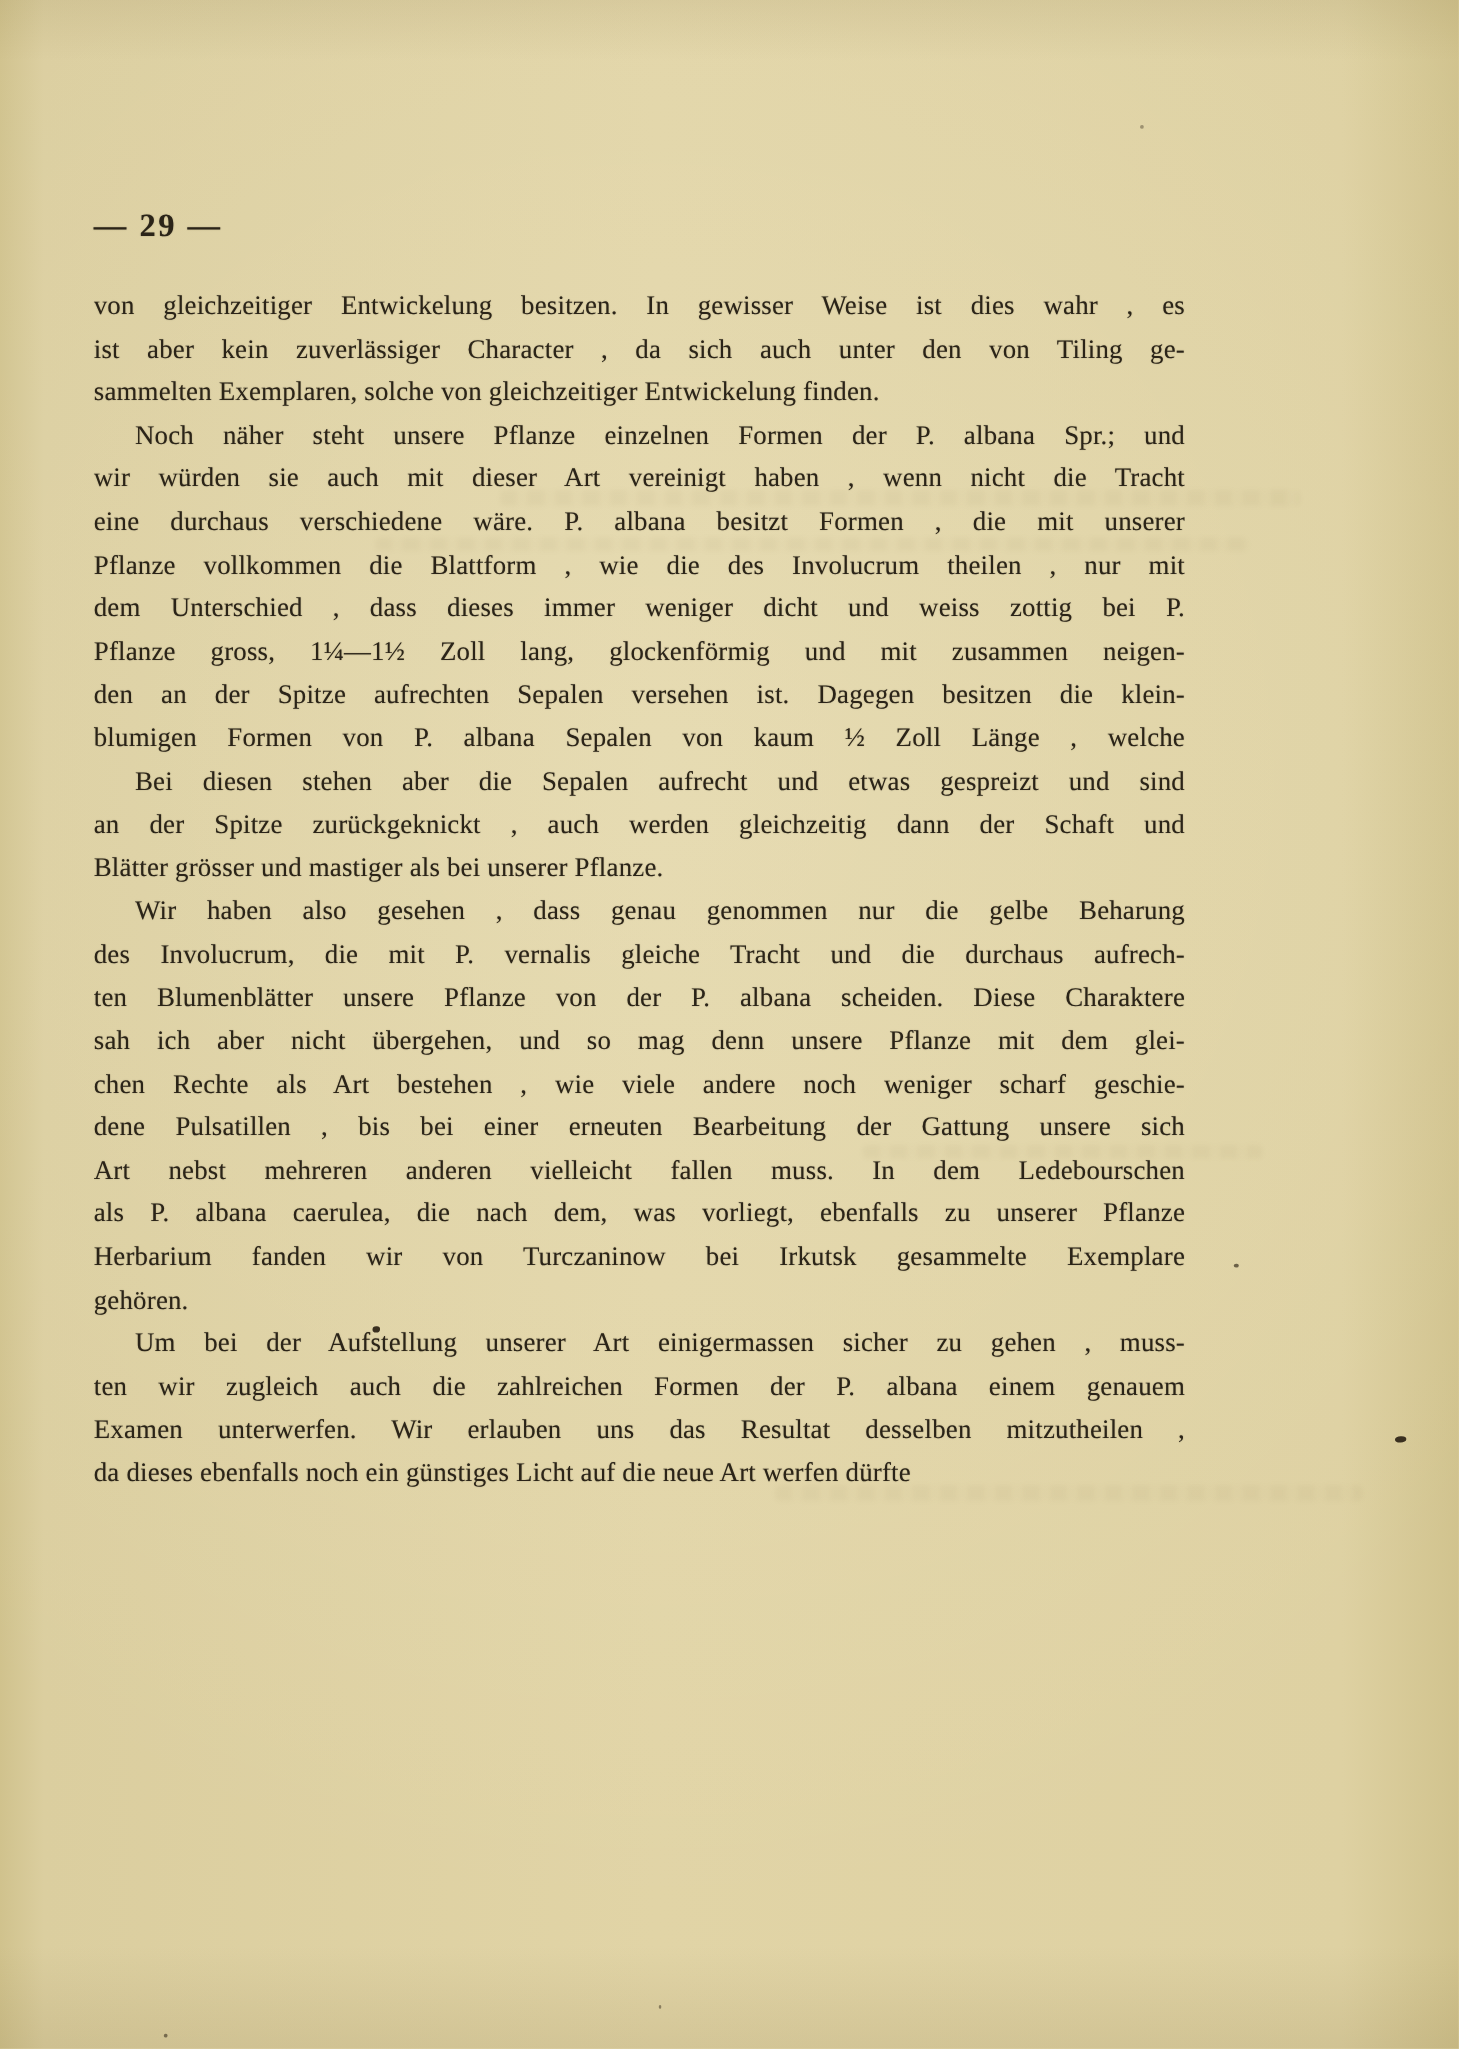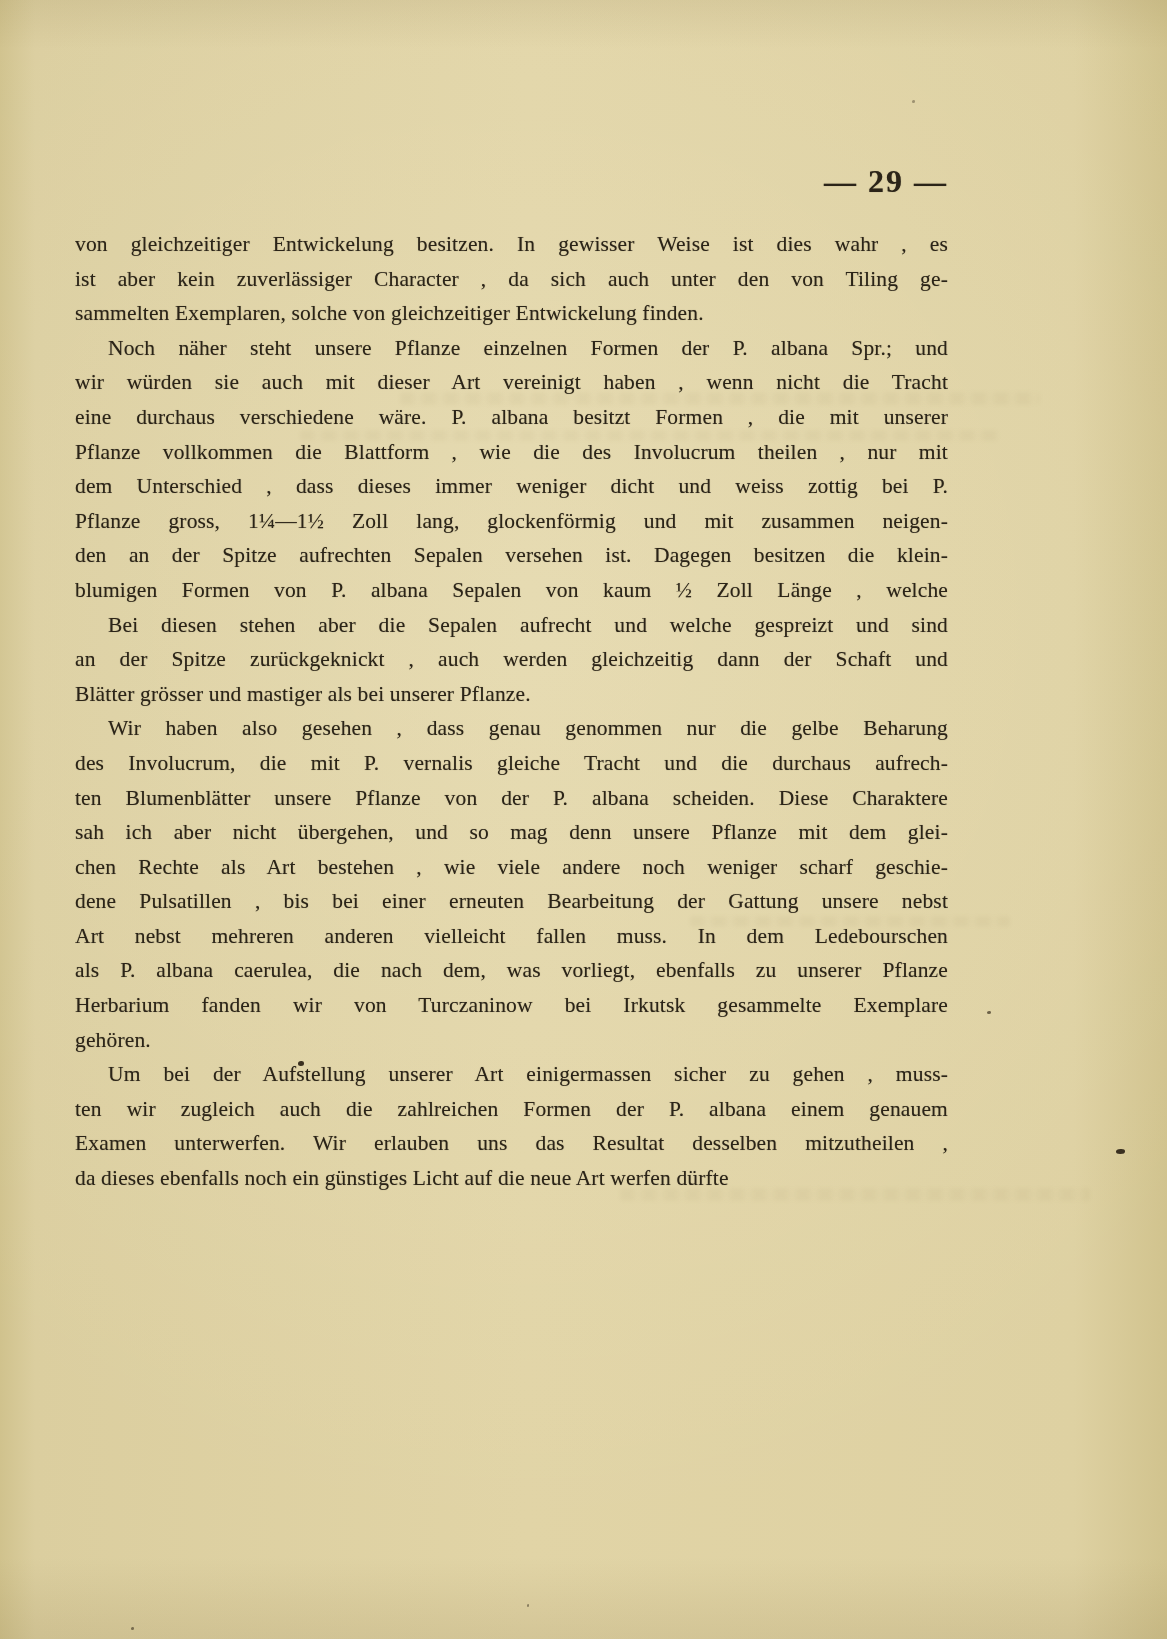--- a/index.html
+++ b/index.html
@@ -25,22 +25,22 @@
     background:
       linear-gradient(180deg, rgba(118,98,48,0.10) 0%, rgba(0,0,0,0) 3%, rgba(0,0,0,0) 95%, rgba(118,98,48,0.13) 100%);
   }
   .page-header {
     position: absolute;
     top: 163px;
     left: 75px;
     width: 873px;
     height: 36px;
     line-height: 36px;
-    text-align: right;
-    font-size: 32px;
+    text-align: left;
+    font-size: 26px;
     font-weight: 700;
     letter-spacing: 2px;
     text-shadow: 0 0 1px rgba(43,36,24,0.40);
   }
   .text-block {
     position: absolute;
     top: 227px;
     left: 75px;
     width: 873px;
     font-size: 21.5px;
@@ -101,32 +101,32 @@
     <div class="ln">wir würden sie auch mit dieser Art vereinigt haben , wenn nicht die Tracht</div>
     <div class="ln">eine durchaus verschiedene wäre. P. albana besitzt Formen , die mit unserer</div>
     <div class="ln">Pflanze vollkommen die Blattform , wie die des Involucrum theilen , nur mit</div>
     <div class="ln">dem Unterschied , dass dieses immer weniger dicht und weiss zottig bei P.</div>
     <div class="ln">Pflanze gross, 1¼—1½ Zoll lang, glockenförmig und mit zusammen neigen-</div>
     <div class="ln">den an der Spitze aufrechten Sepalen versehen ist. Dagegen besitzen die klein-</div>
     <div class="ln">blumigen Formen von P. albana Sepalen von kaum ½ Zoll Länge , welche</div>
   </div>
 
   <div class="para">
-    <div class="ln ind">Bei diesen stehen aber die Sepalen aufrecht und welche gespreizt und sind</div>
+    <div class="ln ind">Bei diesen stehen aber die Sepalen aufrecht und etwas gespreizt und sind</div>
     <div class="ln">an der Spitze zurückgeknickt , auch werden gleichzeitig dann der Schaft und</div>
     <div class="ln pend">Blätter grösser und mastiger als bei unserer Pflanze.</div>
   </div>
 
   <div class="para">
     <div class="ln ind">Wir haben also gesehen , dass genau genommen nur die gelbe Beharung</div>
     <div class="ln">des Involucrum, die mit P. vernalis gleiche Tracht und die durchaus aufrech-</div>
     <div class="ln">ten Blumenblätter unsere Pflanze von der P. albana scheiden. Diese Charaktere</div>
     <div class="ln">sah ich aber nicht übergehen, und so mag denn unsere Pflanze mit dem glei-</div>
     <div class="ln">chen Rechte als Art bestehen , wie viele andere noch weniger scharf geschie-</div>
-    <div class="ln">dene Pulsatillen , bis bei einer erneuten Bearbeitung der Gattung unsere nebst</div>
+    <div class="ln">dene Pulsatillen , bis bei einer erneuten Bearbeitung der Gattung unsere sich</div>
     <div class="ln">Art nebst mehreren anderen vielleicht fallen muss. In dem Ledebourschen</div>
     <div class="ln">als P. albana caerulea, die nach dem, was vorliegt, ebenfalls zu unserer Pflanze</div>
     <div class="ln">Herbarium fanden wir von Turczaninow bei Irkutsk gesammelte Exemplare</div>
     <div class="ln pend">gehören.</div>
   </div>
 
   <div class="para">
     <div class="ln ind">Um bei der Aufstellung unserer Art einigermassen sicher zu gehen , muss-</div>
     <div class="ln">ten wir zugleich auch die zahlreichen Formen der P. albana einem genauem</div>
     <div class="ln">Examen unterwerfen. Wir erlauben uns das Resultat desselben mitzutheilen ,</div>

